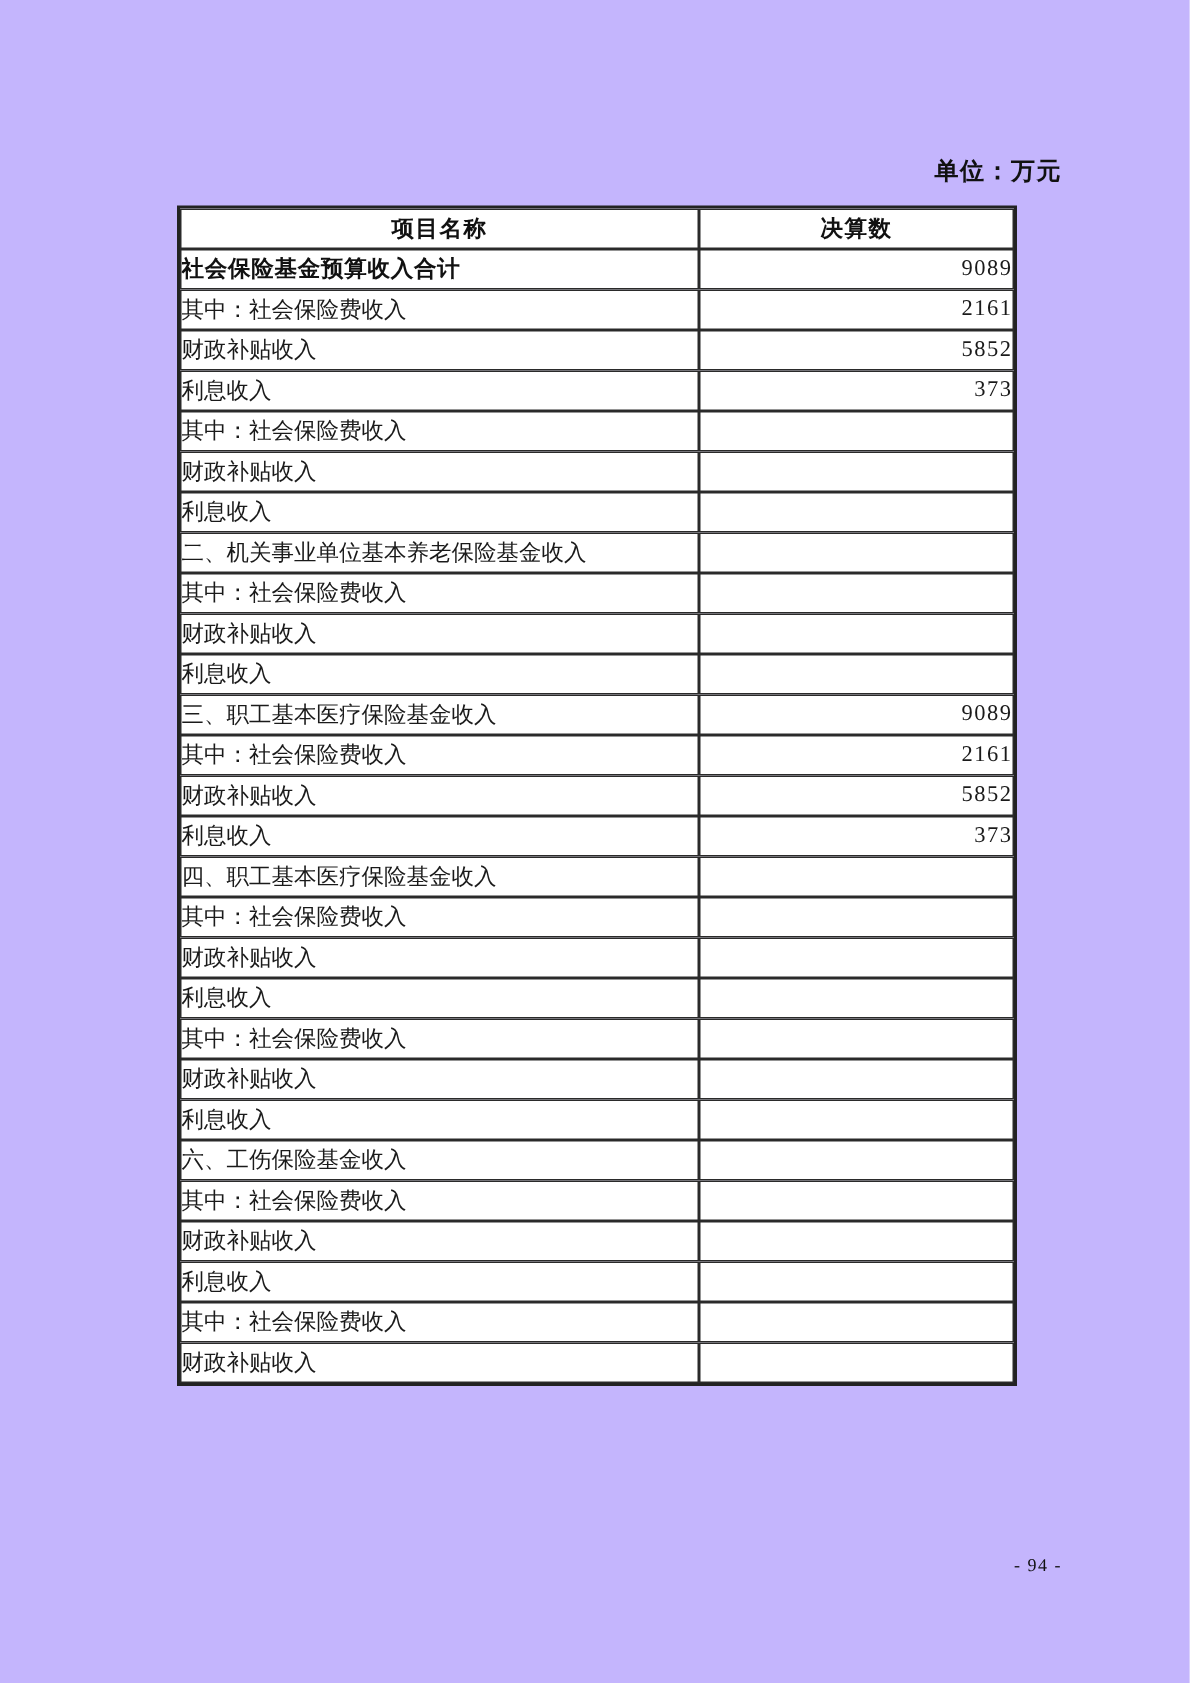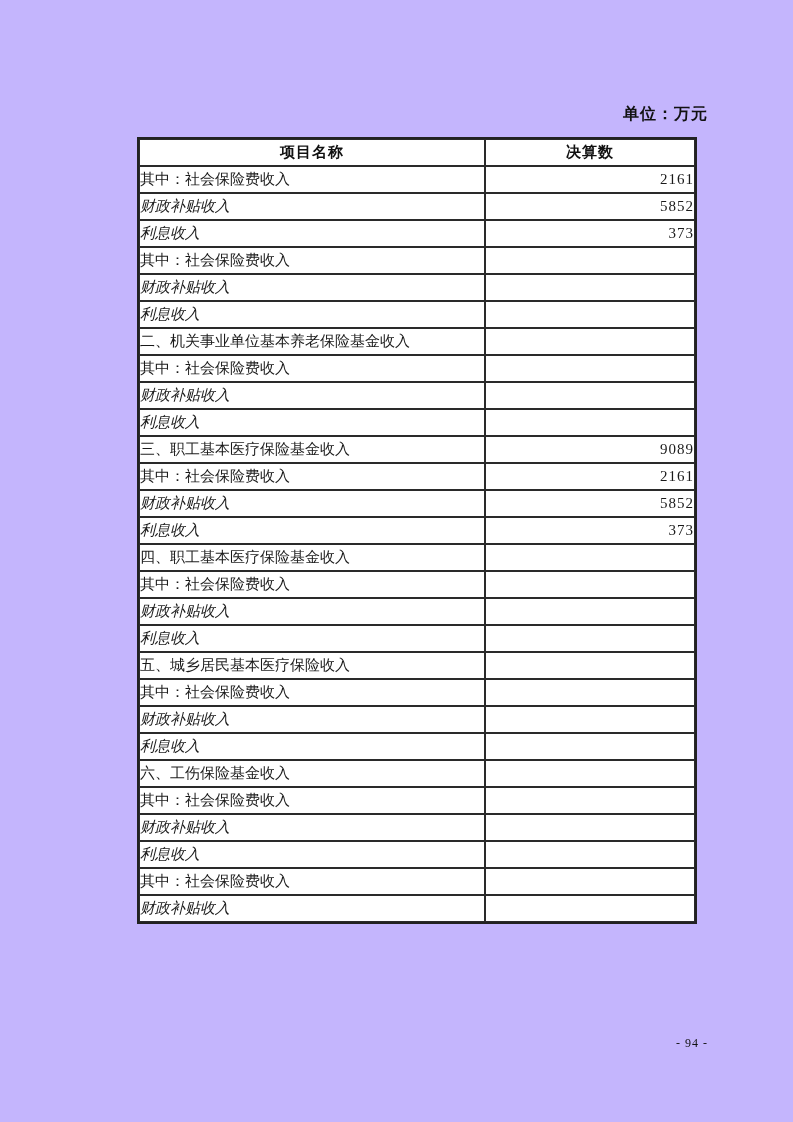--- a/index.html
+++ b/index.html
@@ -28,21 +28,20 @@
   }
   table.budget-table {
     position: absolute;
     left: 118px;
     top: 137px;
     width: 558px;
     border-collapse: separate;
     border-spacing: 0;
     table-layout: fixed;
     border: 2px solid #222;
-    margin-left: 19px;
   }
   table.budget-table col.col-name  { width: 346px; }
   table.budget-table col.col-value { width: 210px; }
   table.budget-table th,
   table.budget-table td {
     border: 1px solid #2a2a2a;
     height: 25px;
     padding: 0;
     font-size: 15px;
     vertical-align: middle;
@@ -60,21 +59,21 @@
   td.value {
     text-align: right;
     padding-right: 7px;
     font-family: "Liberation Serif", "DejaVu Serif", serif;
     letter-spacing: 1px;
   }
   td.lvl-total      { font-weight: bold; padding-left: 6px; letter-spacing: 0.5px; color: #111; }
   td.lvl-section    { padding-left: 9px; }
   td.lvl-sub        { padding-left: 37px; }
   td.lvl-sub-narrow { padding-left: 22px; }
-  td.lvl-detail     { padding-left: 65px; font-style: italic; }
+  td.lvl-detail     { padding-left: 65px; }
   .page-number {
     position: absolute;
     top: 1036px;
     right: 117px;
     font-size: 12px;
     letter-spacing: 1px;
     color: #111;
   }
 </style>
 </head>
@@ -90,20 +89,24 @@
       <col class="col-value">
     </colgroup>
     <thead>
       <tr>
         <th>项目名称</th>
         <th>决算数</th>
       </tr>
     </thead>
     <tbody>
         <tr>
+          <td class="name lvl-total">社会保险基金预算收入合计</td>
+          <td class="value">9089</td>
+        </tr>
+        <tr>
           <td class="name lvl-sub">其中：社会保险费收入</td>
           <td class="value">2161</td>
         </tr>
         <tr>
           <td class="name lvl-detail">财政补贴收入</td>
           <td class="value">5852</td>
         </tr>
         <tr>
           <td class="name lvl-detail">利息收入</td>
           <td class="value">373</td>
@@ -162,24 +165,20 @@
         </tr>
         <tr>
           <td class="name lvl-detail">财政补贴收入</td>
           <td class="value"></td>
         </tr>
         <tr>
           <td class="name lvl-detail">利息收入</td>
           <td class="value"></td>
         </tr>
         <tr>
-          <td class="name lvl-section">五、城乡居民基本医疗保险收入</td>
-          <td class="value"></td>
-        </tr>
-        <tr>
           <td class="name lvl-sub-narrow">其中：社会保险费收入</td>
           <td class="value"></td>
         </tr>
         <tr>
           <td class="name lvl-detail">财政补贴收入</td>
           <td class="value"></td>
         </tr>
         <tr>
           <td class="name lvl-detail">利息收入</td>
           <td class="value"></td>

